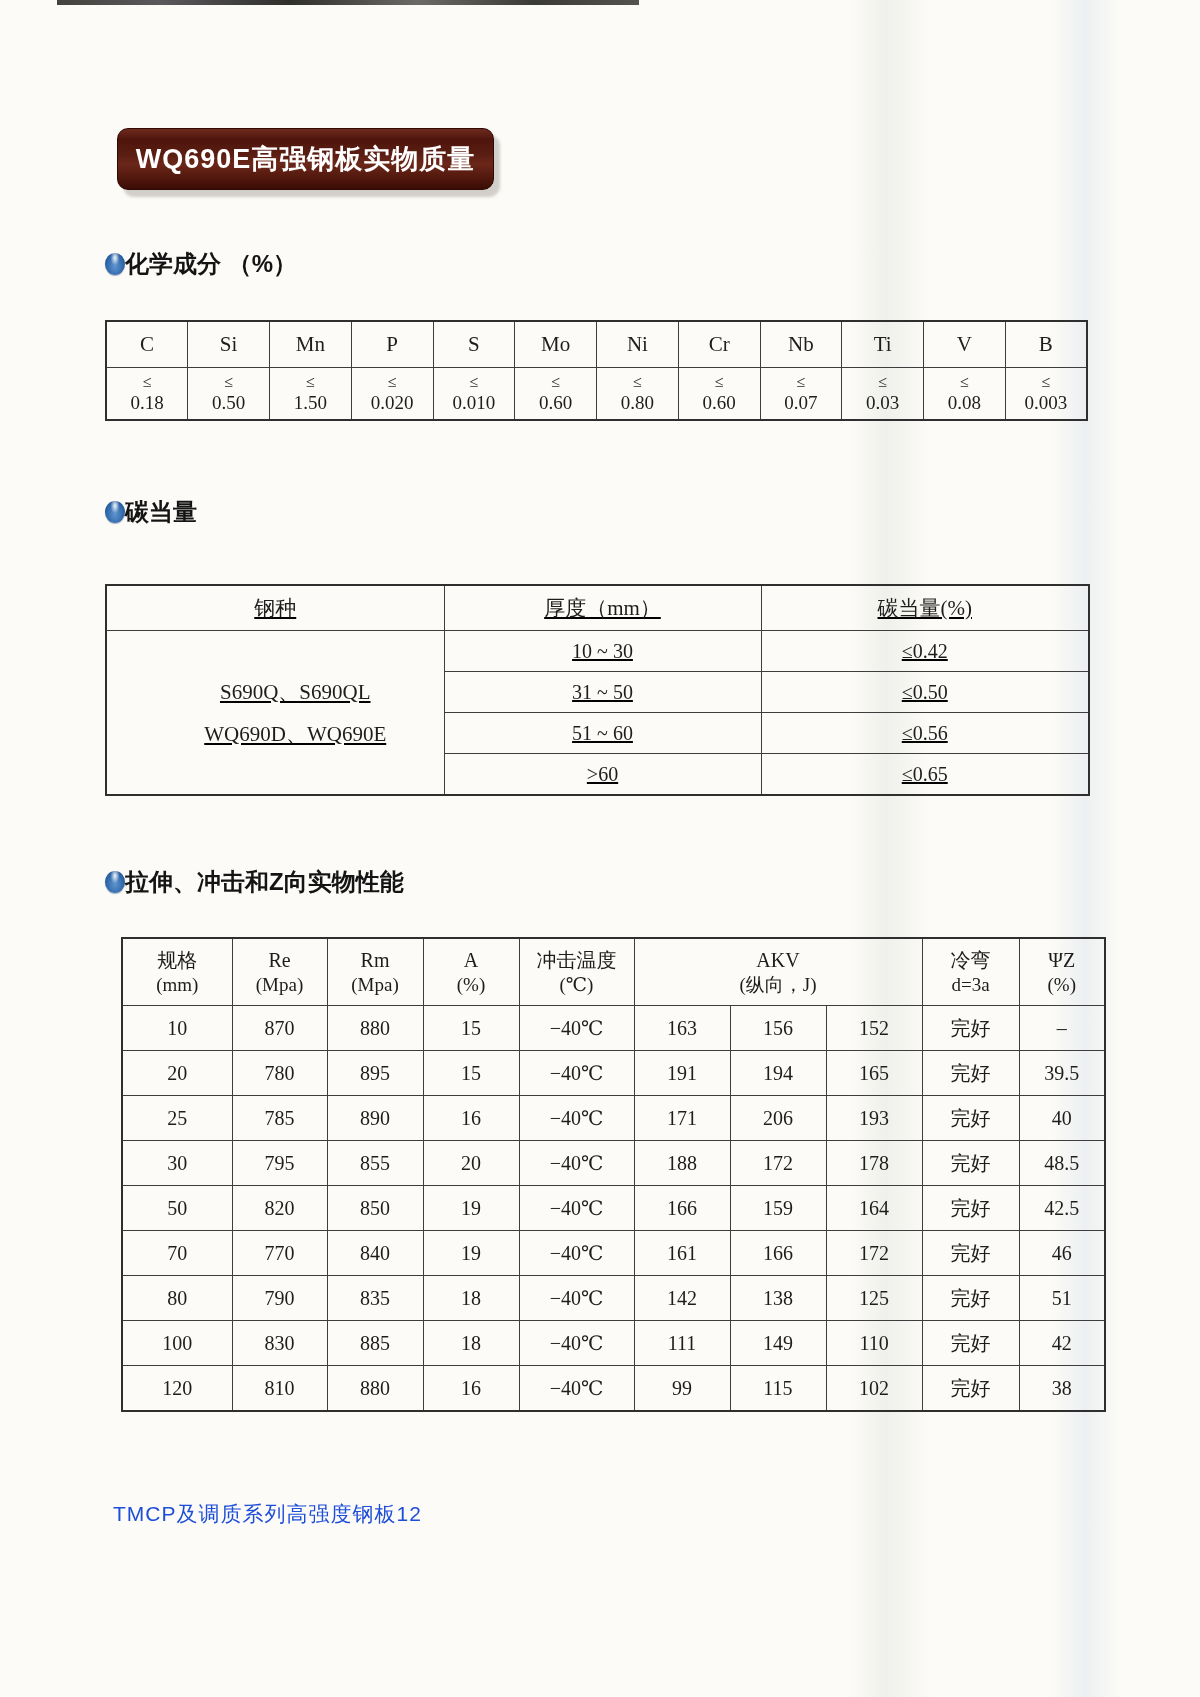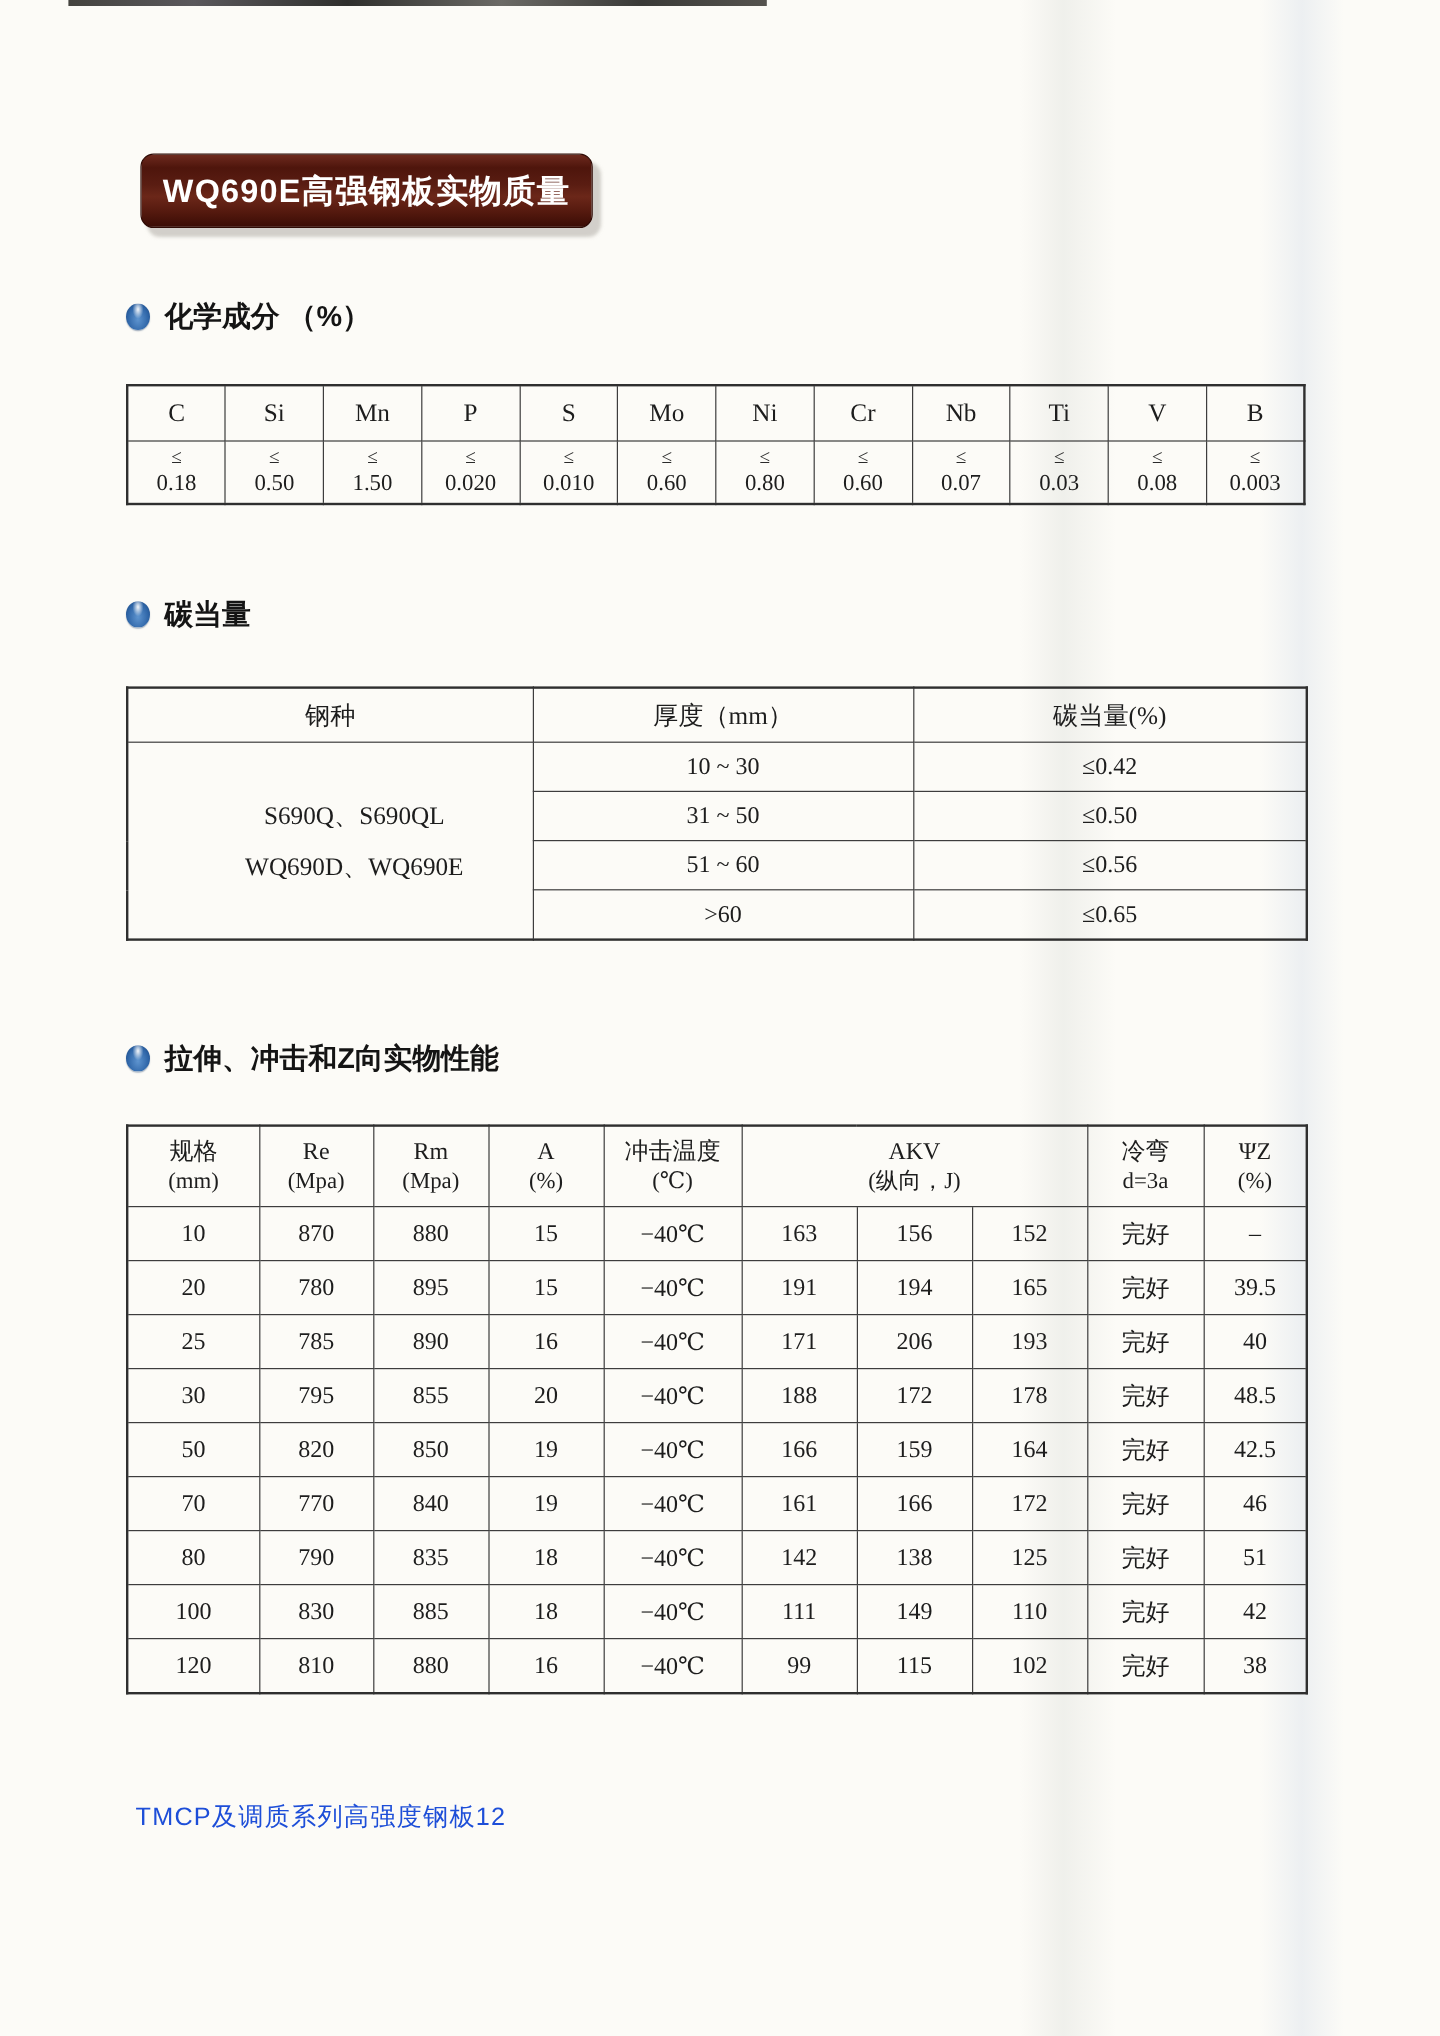--- a/index.html
+++ b/index.html
@@ -24,21 +24,21 @@
     border-radius:11px;
     background:linear-gradient(180deg,#6e2a1e 0%,#4e150c 18%,#5a1d12 42%,#6b2719 58%,#561a0f 78%,#3a0c05 100%);
     border:1px solid #2e0a05;
     box-shadow:6px 7px 3px rgba(182,179,172,.6);
     display:flex;align-items:center;justify-content:center;
   }
   .banner-text{
     color:#ffffff;font-family:"Liberation Sans","DejaVu Sans",sans-serif;
     font-weight:bold;font-size:27px;letter-spacing:1px;white-space:nowrap;
   }
-  .sec-head{position:absolute;left:105px;display:flex;align-items:center;gap:12px;}
+  .sec-head{position:absolute;left:105px;display:flex;align-items:center;gap:0;}
   .bullet{
     width:20px;height:22px;border-radius:50%;flex:0 0 auto;
     background:
       radial-gradient(ellipse at 50% 22%, rgba(255,255,255,.95) 0%, rgba(255,255,255,0) 32%),
       radial-gradient(ellipse at 50% 60%, #5e94cf 0%, #2f66a8 60%, #173f77 100%);
     box-shadow:0 1px 1px rgba(40,70,110,.4);
   }
   .sec-title{
     font-family:"Liberation Sans","DejaVu Sans",sans-serif;
     font-weight:bold;font-size:24px;color:#141414;white-space:nowrap;
@@ -183,21 +183,21 @@
         </tr>
     </tbody>
       </table>
   </div>
 
   <div class="sec-head" style="top:496px;">
     <span class="bullet"></span>
     <span class="sec-title">碳当量</span>
   </div>
 
-  <div class="tbl-wrap" style="top:572px;">
+  <div class="tbl-wrap" style="top:584px;text-decoration:underline;">
     <table class="tbl carb">
       <colgroup>
           <col style="width:338px">
           <col style="width:317px">
           <col style="width:328px">
         </colgroup>
       <tbody>
           <tr>
         <th>钢种</th>
         <th>厚度（mm）</th>
@@ -225,21 +225,21 @@
       </tr>
     </tbody>
       </table>
   </div>
 
   <div class="sec-head" style="top:866px;">
     <span class="bullet"></span>
     <span class="sec-title">拉伸、冲击和Z向实物性能</span>
   </div>
 
-  <div class="tbl-wrap" style="top:937px;">
+  <div class="tbl-wrap" style="top:937px;margin-left:16px;">
     <table class="tbl mech">
       <colgroup>
         <col style="width:110px">
           <col style="width:95px">
           <col style="width:96px">
           <col style="width:96px">
         <col style="width:115px">
           <col style="width:96px">
           <col style="width:96px">
           <col style="width:96px">

